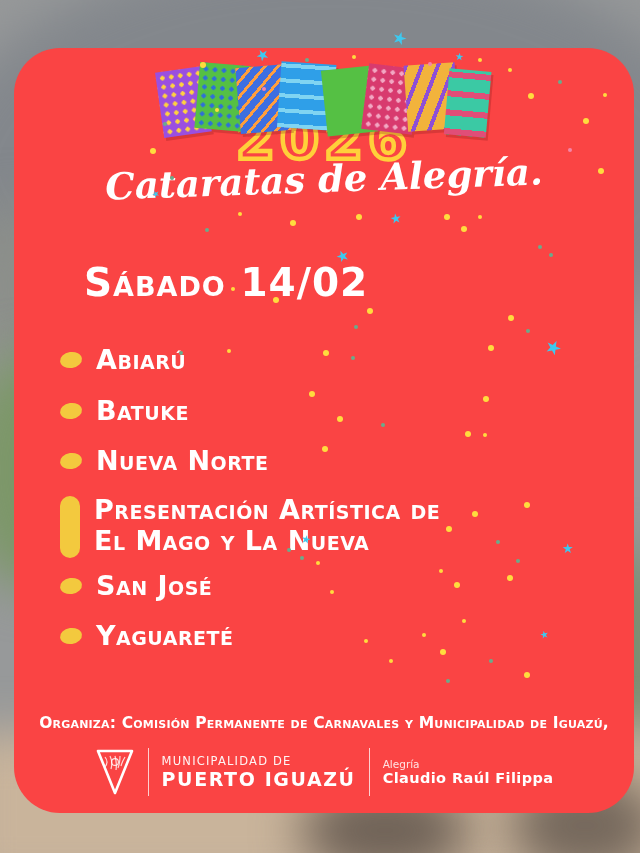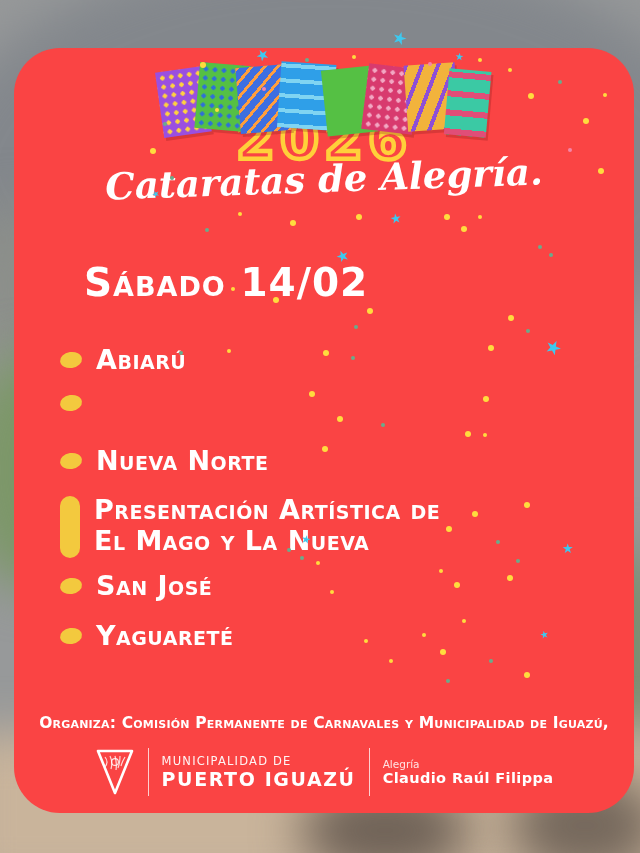--- a/index.html
+++ b/index.html
@@ -124,20 +124,21 @@
 
   <h1 class="day">Sábado 14/02</h1>
 
   <ul class="schedule" id="schedule">
       <li class="srow" style="top: 296px;">
         <span class="bullet"></span>
         <span class="slabel">Abiarú</span>
       </li>
       <li class="srow" style="top: 347px;">
         <span class="bullet"></span>
+        <span class="slabel">Batuke</span>
       </li>
       <li class="srow" style="top: 397px;">
         <span class="bullet"></span>
         <span class="slabel">Nueva Norte</span>
       </li>
       <li class="srow two" style="top: 446px;">
         <span class="bullet pill"></span>
         <span class="slabel" style="white-space: pre;">Presentación Artística de
 El Mago y La Nueva</span>
       </li>

